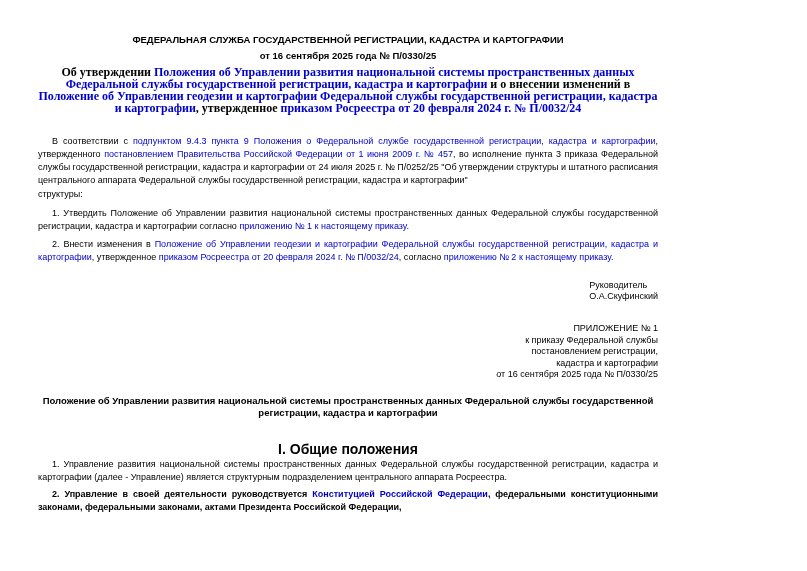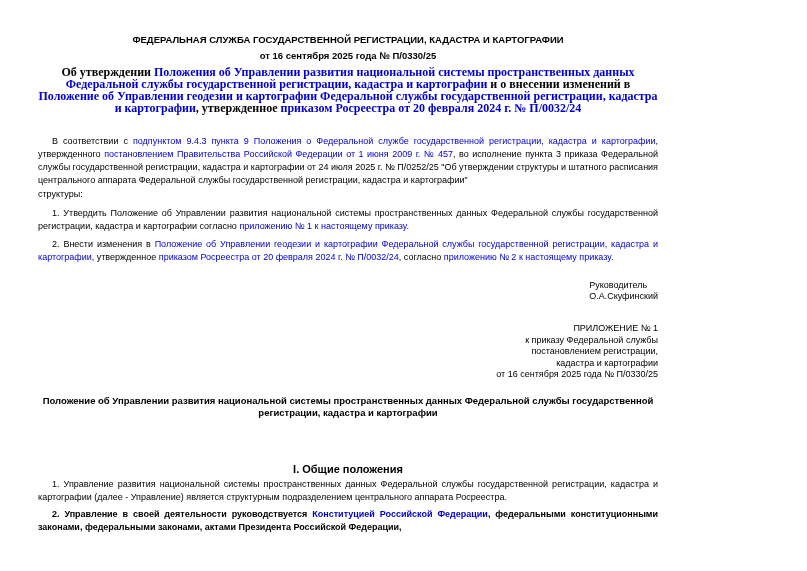--- a/index.html
+++ b/index.html
@@ -25,21 +25,21 @@
   .title    { margin-top: 4px; font-size: 12px; line-height: 12px; font-family: Liberation Serif, serif; }
   .para { text-align: justify; text-indent: 14px; }
   .preamble { margin-top: 21px; }
   .enact    { margin-top: 1px; text-indent: 0; text-align: left; }
   .item1    { margin-top: 6px; }
   .item2    { margin-top: 5px; }
   .sig-wrap { margin-top: 16px; text-align: right; }
   .sig      { display: inline-block; text-align: left; line-height: 11px; }
   .appendix { margin-top: 20px; text-align: right; line-height: 11.5px; }
   .regtitle { margin-top: 14px; font-size: 9.5px; line-height: 12px; }
-  .section  { margin-top: 44px; font-size: 11px; }
+  .section  { margin-top: 24px; font-size: 14px; }
   .regitem1 { margin-top: 2px; }
   .regitem2 { margin-top: 4px; font-weight: bold; }
   .lnk { color: var(--link); cursor: pointer; }
   .txt { color: var(--ink); }
 </style>
 </head>
 <body>
 
 <div class="page">
 

